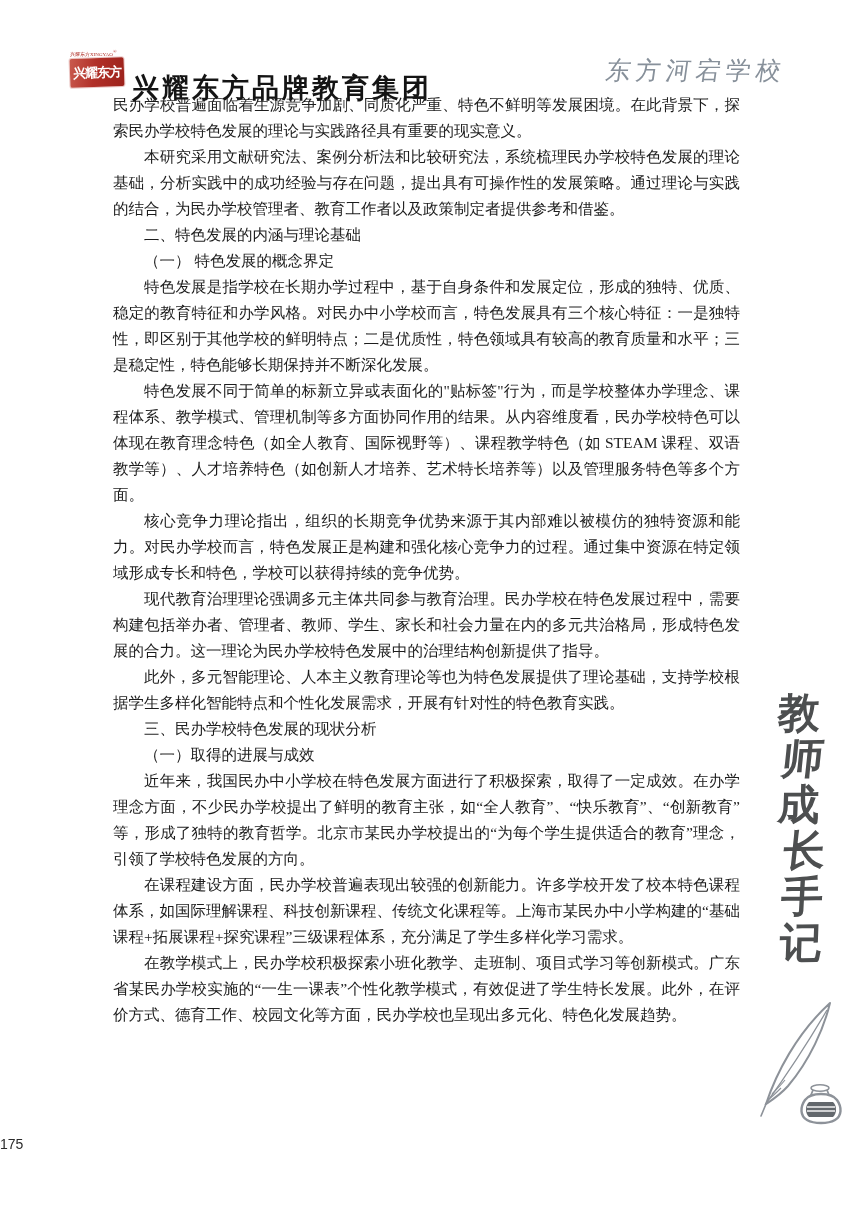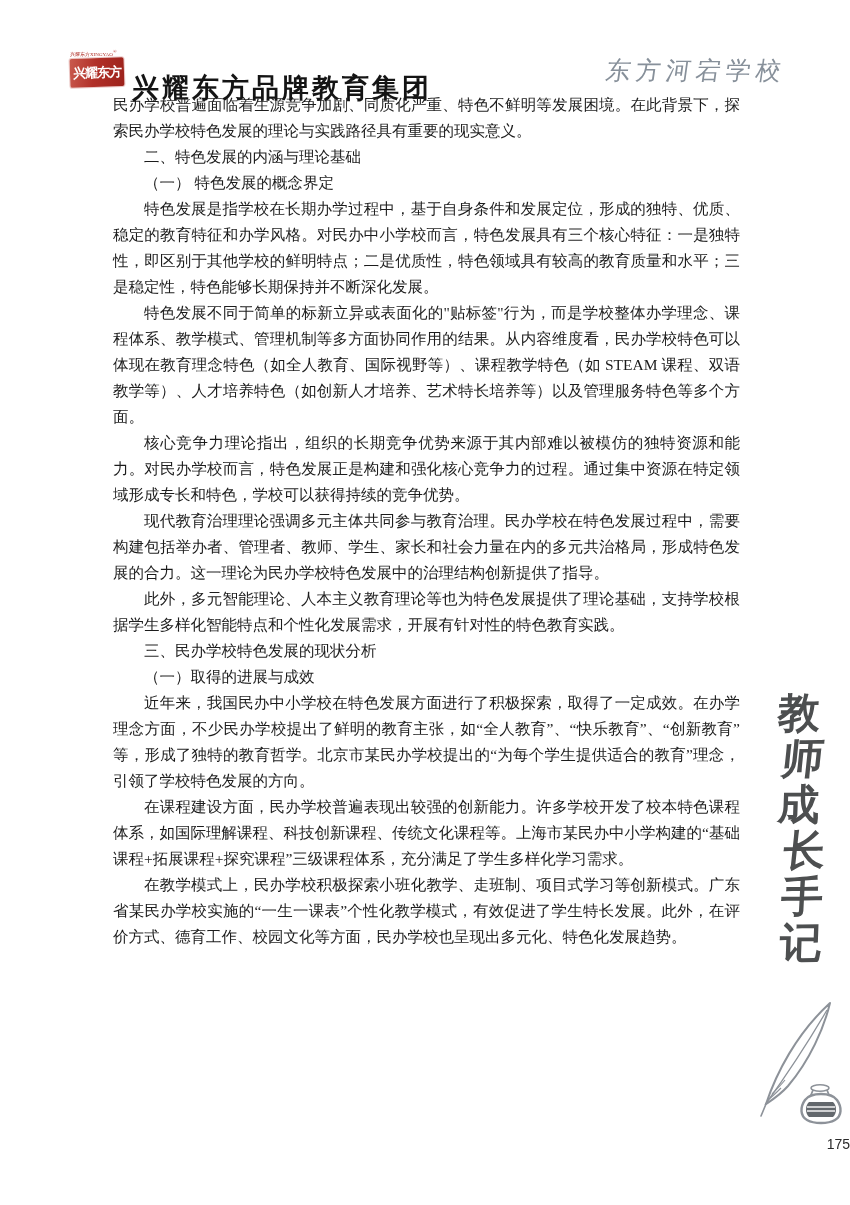--- a/index.html
+++ b/index.html
@@ -41,38 +41,39 @@
   }
   .vertical-caption span{
     font-size:42px;line-height:46px;display:block;transform:skewX(-4deg);
   }
   .vertical-caption span:nth-child(2n){transform:skewX(-7deg) translateX(3px);}
   .vertical-caption span:nth-child(3n){transform:skewX(-3deg) translateX(-2px);}
   
   .quill-wrap{position:absolute;left:750px;top:998px;width:96px;height:136px;}
   
   .page-number{
-    position:absolute;left:0;top:1136px;width:850px;text-align:right;
+    position:absolute;left:0;top:1136px;width:850px;text-align:left;
     font-family:"Liberation Sans","DejaVu Sans",sans-serif;font-size:14px;color:#2a2a2a;
   }
 </style>
 </head>
 <body>
 
 <div class="header">
   <div class="logo">
     <div class="logo-topline"><span>兴耀东方XINGYAO</span><span class="reg">®</span></div>
     <div class="logo-stamp">兴耀东方</div>
   </div>
   <div class="brand-title">兴耀东方品牌教育集团</div>
   <div class="school-name">东方河宕学校</div>
 </div>
 
 <div class="content">
   <p class="noindent">民办学校普遍面临着生源竞争加剧、同质化严重、特色不鲜明等发展困境。在此背景下，探索民办学校特色发展的理论与实践路径具有重要的现实意义。</p>
+  <p class="indent">本研究采用文献研究法、案例分析法和比较研究法，系统梳理民办学校特色发展的理论基础，分析实践中的成功经验与存在问题，提出具有可操作性的发展策略。通过理论与实践的结合，为民办学校管理者、教育工作者以及政策制定者提供参考和借鉴。</p>
   <p class="indent">二、特色发展的内涵与理论基础</p>
   <p class="indent">（一） 特色发展的概念界定</p>
   <p class="indent">特色发展是指学校在长期办学过程中，基于自身条件和发展定位，形成的独特、优质、稳定的教育特征和办学风格。对民办中小学校而言，特色发展具有三个核心特征：一是独特性，即区别于其他学校的鲜明特点；二是优质性，特色领域具有较高的教育质量和水平；三是稳定性，特色能够长期保持并不断深化发展。</p>
   <p class="indent">特色发展不同于简单的标新立异或表面化的"贴标签"行为，而是学校整体办学理念、课程体系、教学模式、管理机制等多方面协同作用的结果。从内容维度看，民办学校特色可以体现在教育理念特色（如全人教育、国际视野等）、课程教学特色（如 STEAM 课程、双语教学等）、人才培养特色（如创新人才培养、艺术特长培养等）以及管理服务特色等多个方面。</p>
   <p class="indent">核心竞争力理论指出，组织的长期竞争优势来源于其内部难以被模仿的独特资源和能力。对民办学校而言，特色发展正是构建和强化核心竞争力的过程。通过集中资源在特定领域形成专长和特色，学校可以获得持续的竞争优势。</p>
   <p class="indent">现代教育治理理论强调多元主体共同参与教育治理。民办学校在特色发展过程中，需要构建包括举办者、管理者、教师、学生、家长和社会力量在内的多元共治格局，形成特色发展的合力。这一理论为民办学校特色发展中的治理结构创新提供了指导。</p>
   <p class="indent">此外，多元智能理论、人本主义教育理论等也为特色发展提供了理论基础，支持学校根据学生多样化智能特点和个性化发展需求，开展有针对性的特色教育实践。</p>
   <p class="indent">三、民办学校特色发展的现状分析</p>
   <p class="indent">（一）取得的进展与成效</p>
   <p class="indent">近年来，我国民办中小学校在特色发展方面进行了积极探索，取得了一定成效。在办学理念方面，不少民办学校提出了鲜明的教育主张，如“全人教育”、“快乐教育”、“创新教育”等，形成了独特的教育哲学。北京市某民办学校提出的“为每个学生提供适合的教育”理念，引领了学校特色发展的方向。</p>

